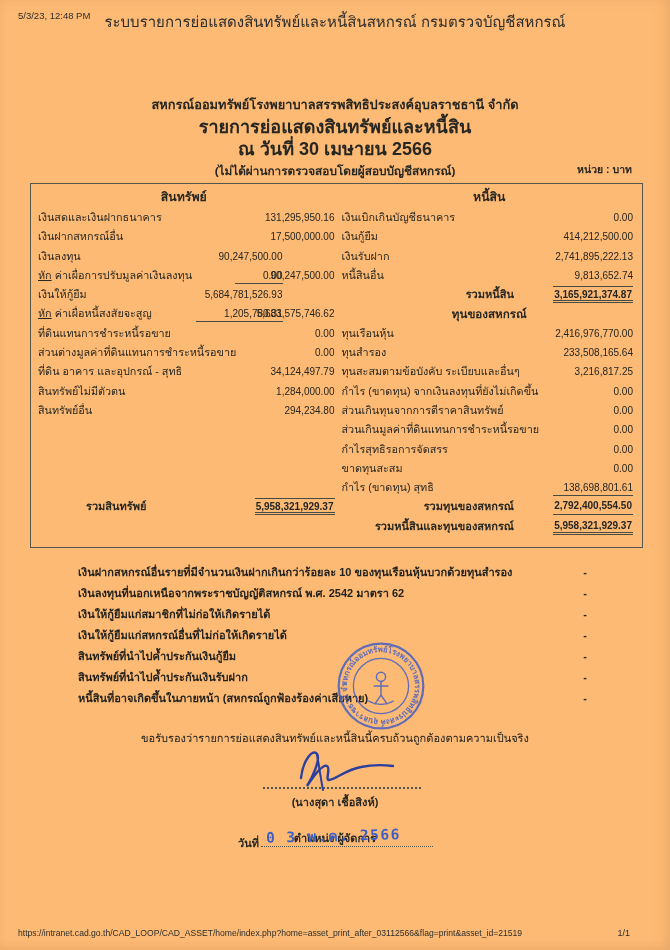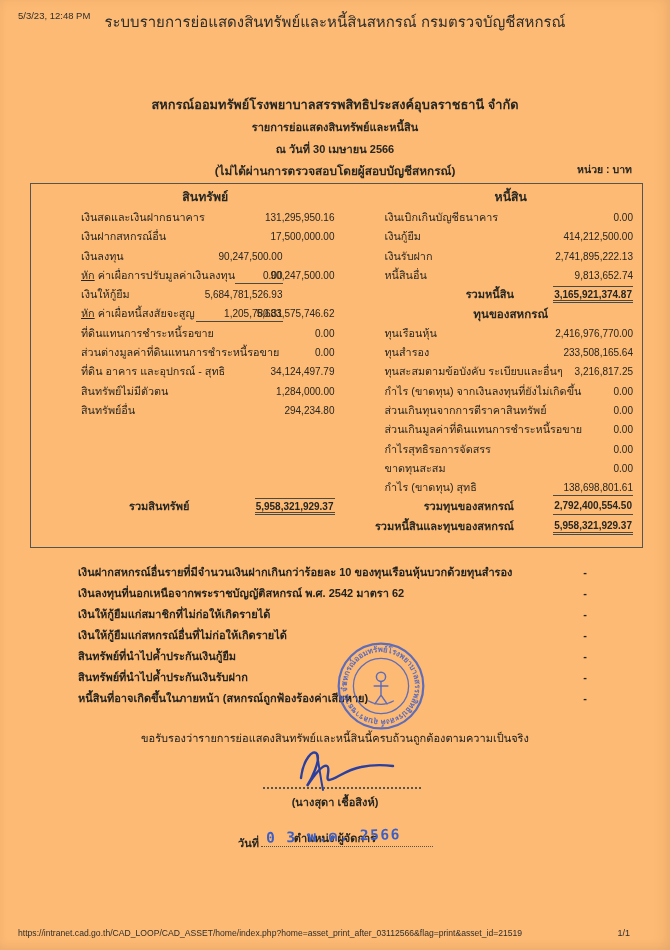--- a/index.html
+++ b/index.html
@@ -12,28 +12,28 @@
   }
   
   .ph-time { position:absolute; top:10px; left:18px; font-size:9.5px; color:#2e2e2c; }
   .ph-title { position:absolute; top:10px; left:0; right:0; text-align:center; font-size:15px; color:#2e2e2c; }
   .pf-url { position:absolute; top:928px; left:18px; font-size:8.6px; color:#2e2e2c; }
   .pf-page { position:absolute; top:928px; right:40px; font-size:9px; color:#2e2e2c; }
 
   
   .heading { position:absolute; top:94px; left:0; right:0; text-align:center; line-height:22px; }
   .heading .h1 { font-size:12.8px; font-weight:bold; }
-  .heading .h2, .heading .h3 { font-size:11px; font-weight:bold; }
+  .heading .h2, .heading .h3 { font-size:18px; font-weight:bold; }
   .heading .h4 { font-size:11.8px; font-weight:bold; }
   .unit { position:absolute; top:161px; right:38px; font-size:10.5px; font-weight:bold; }
 
   
   .sheet { position:absolute; left:30px; top:183px; width:613px; height:365px;
            border:1.5px solid #55554f; display:flex; }
-  .half { width:50%; position:relative;margin-left:43px; }
+  .half { width:50%; position:relative; }
   .col-header { height:24px; line-height:27px; text-align:center; font-weight:bold; font-size:12.3px; }
   .arow,.lrow,.trow { position:relative; height:19.3px; line-height:19.3px; font-size:10.8px; white-space:nowrap; }
   .albl { padding-left:7px; }
   .llbl { padding-left:5px; }
   u.pfx { margin-right:3px; }
   .num { position:absolute; top:0; font-size:10px; line-height:19.3px; }
   .inner { right:54px; }
   .outer { right:2px; }
   .num.rule { border-bottom:1px solid #4a4a44; height:17px; line-height:17px; top:1px; padding-left:28px; }
   .lval { position:absolute; right:9px; top:0; font-size:10px; line-height:19.3px; }

